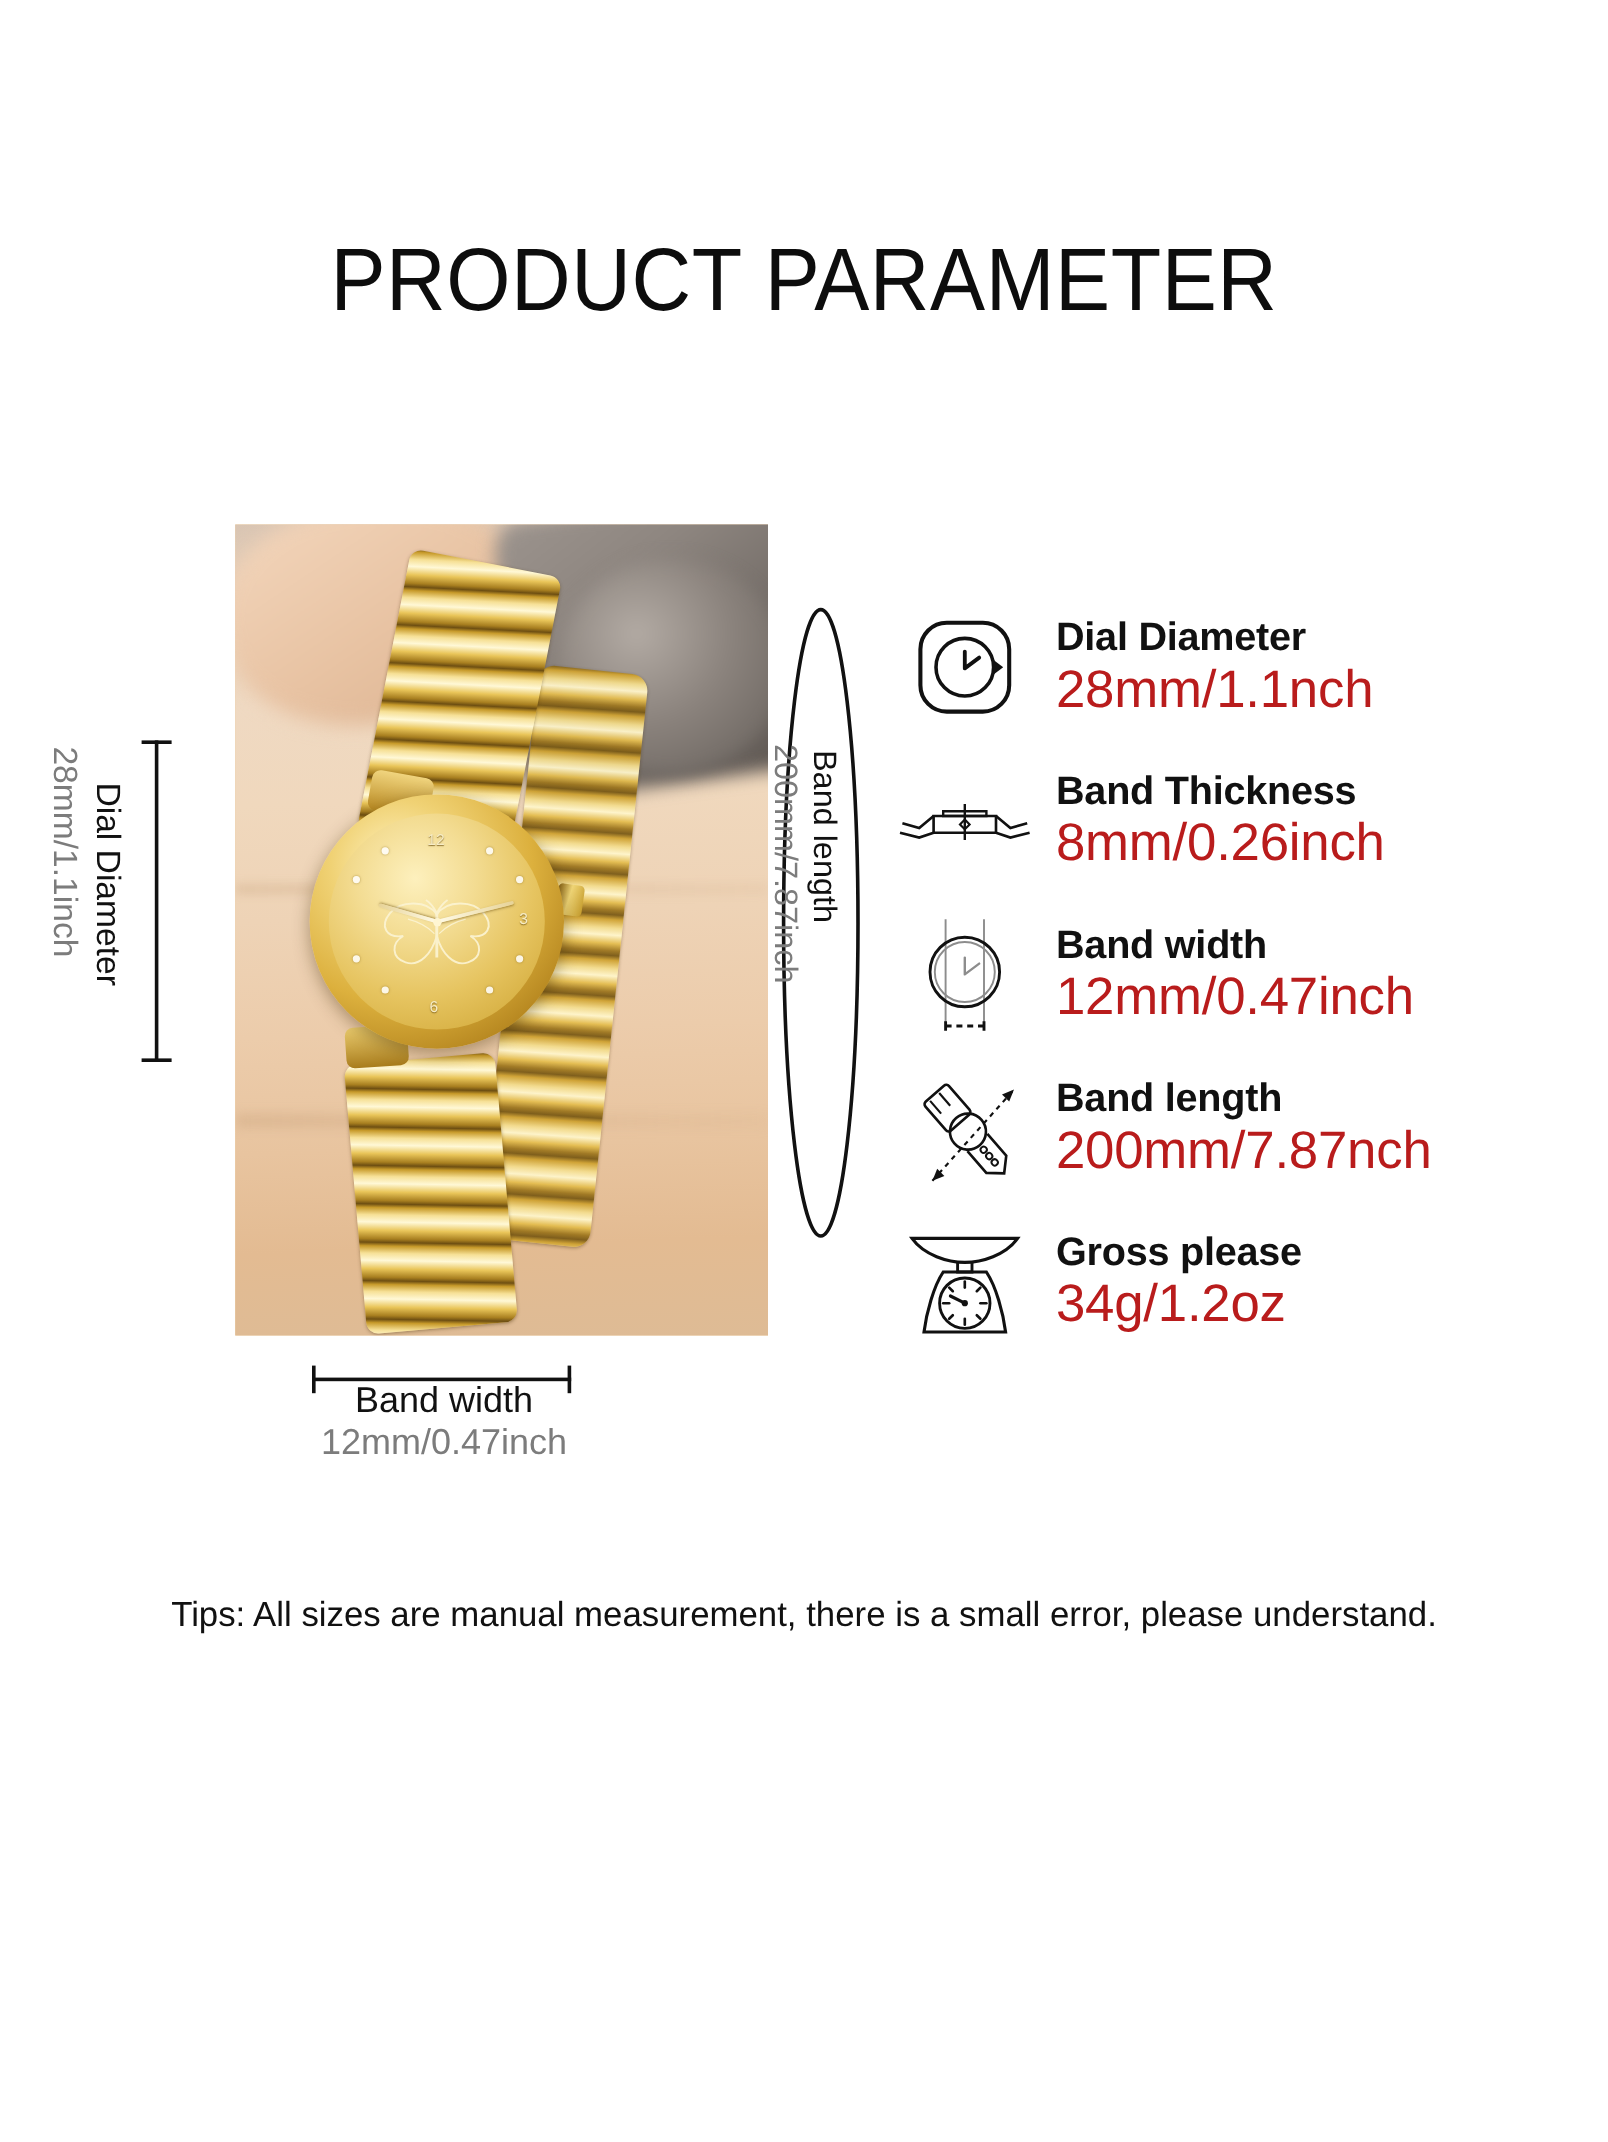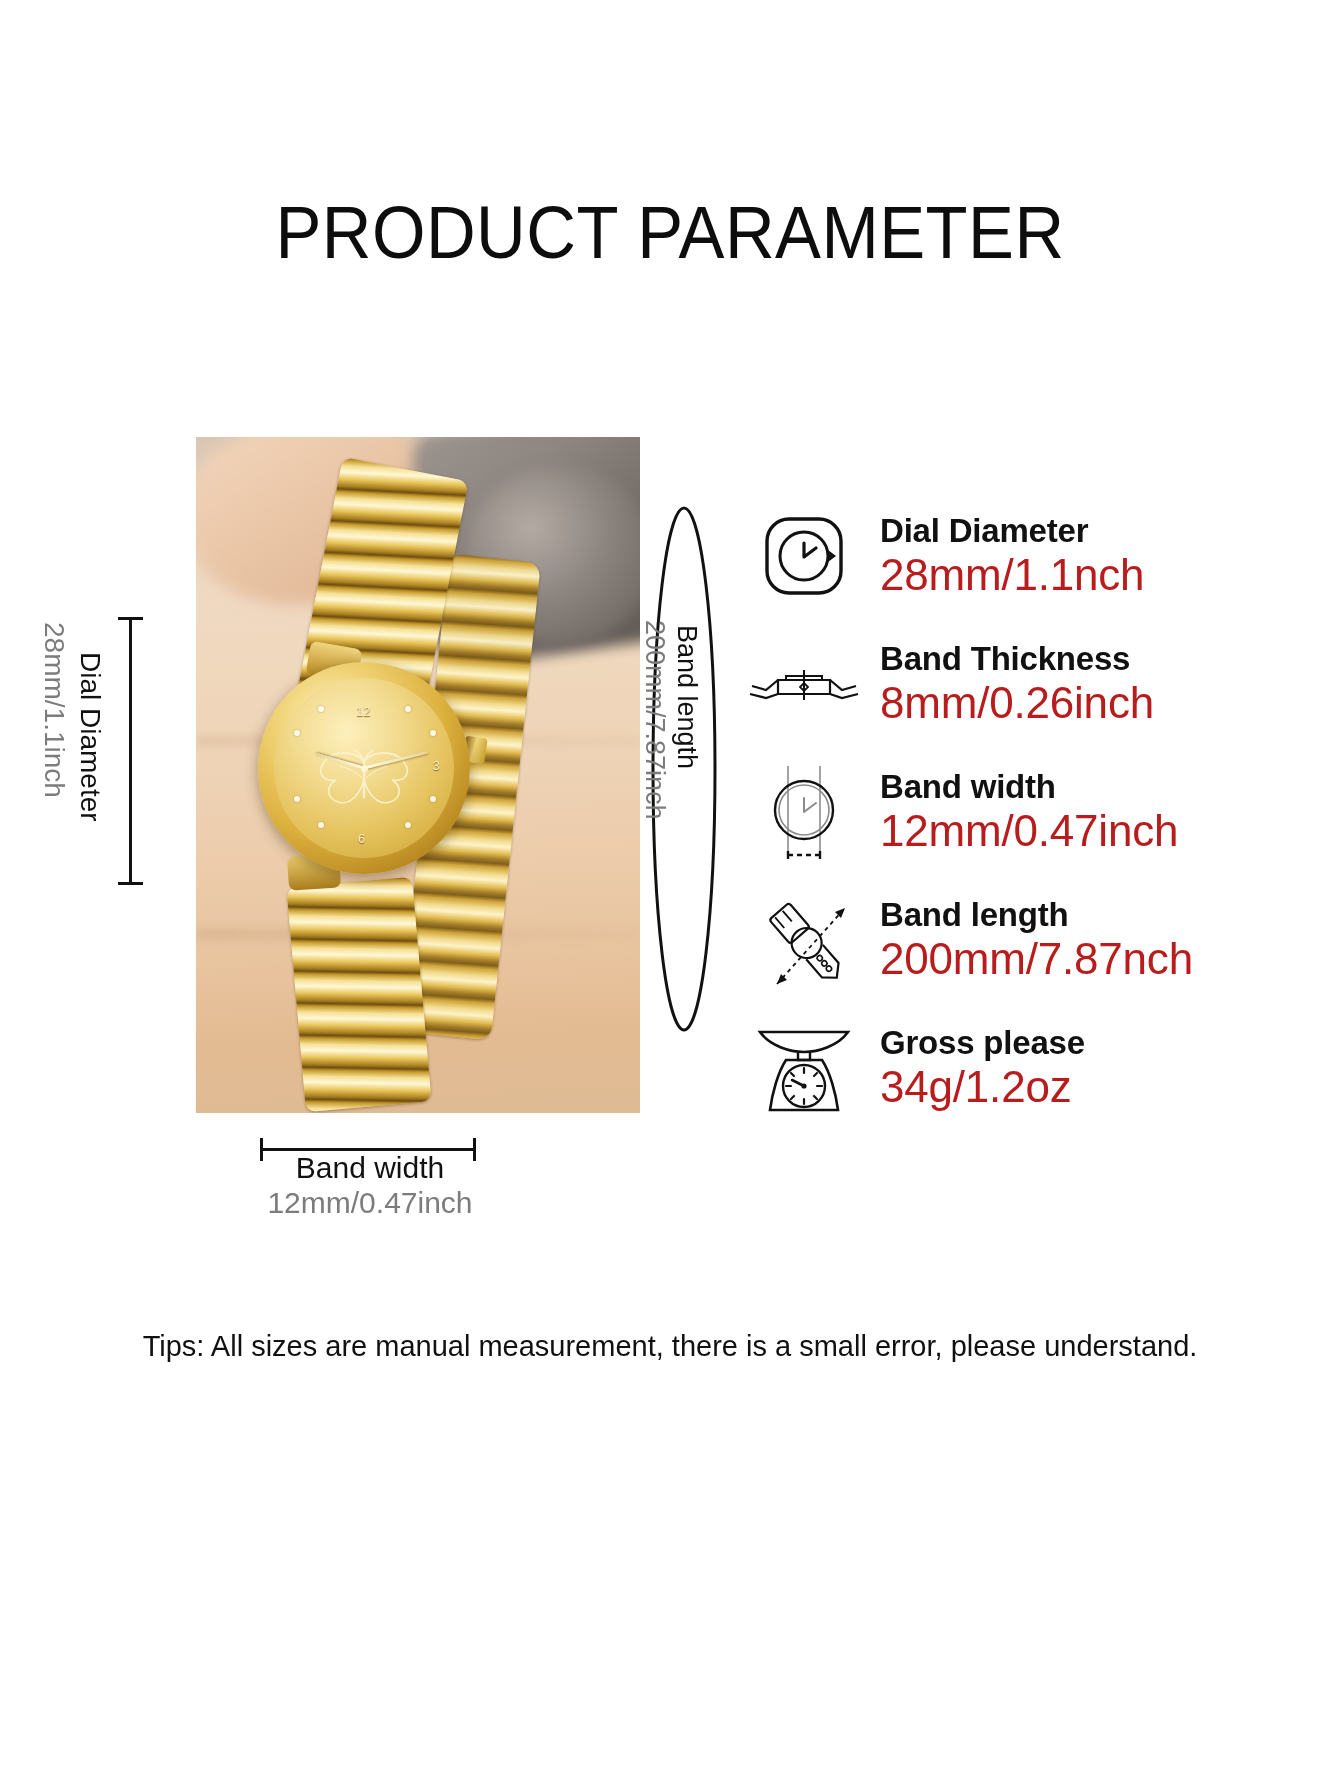--- a/index.html
+++ b/index.html
@@ -380,21 +380,21 @@
 
   <div class="band band-right"></div>
   <div class="band band-top"></div>
   <div class="band band-bottom"></div>
   <div class="lug-top"></div>
   <div class="lug-bot"></div>
   <div class="crown"></div>
 
   <div class="case">
     <div class="dial">
-      <span class="dial-num" style="left:82px; top:14px;margin-top:12px;">12</span>
+      <span class="dial-num" style="left:82px; top:14px;">12</span>
       <span class="dial-num" style="right:14px; top:80px;">3</span>
       <span class="dial-num" style="left:84px; bottom:12px;">6</span>
 
       <i class="dial-mark" style="left:131px; top:28px;"></i>
       <i class="dial-mark" style="left:156px; top:52px;"></i>
       <i class="dial-mark" style="left:156px; top:118px;"></i>
       <i class="dial-mark" style="left:131px; top:144px;"></i>
       <i class="dial-mark" style="left:44px; top:144px;"></i>
       <i class="dial-mark" style="left:20px; top:118px;"></i>
       <i class="dial-mark" style="left:20px; top:52px;"></i>

